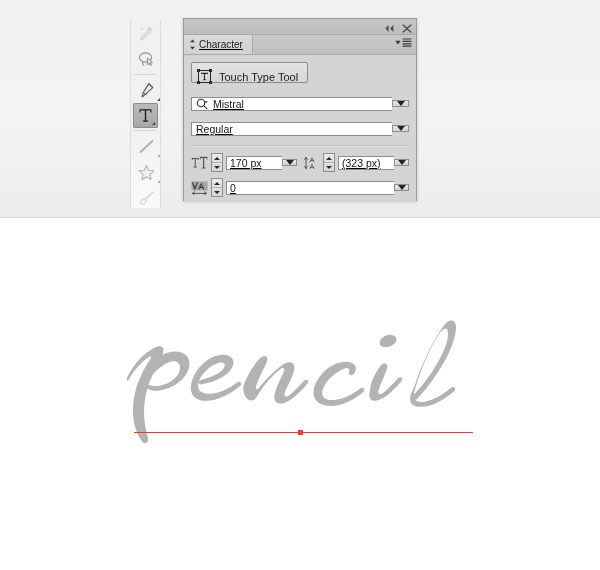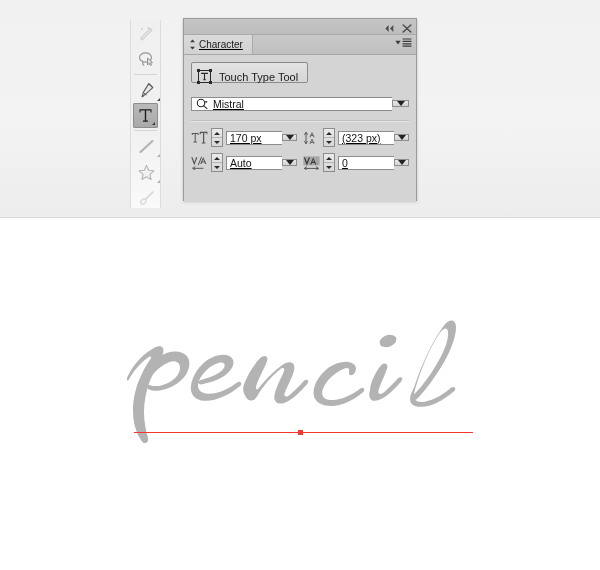--- a/index.html
+++ b/index.html
@@ -434,20 +434,30 @@
             </span>
             <span title="Find More">Mistral</span>
           </div>
           <div class="arrow-btn">
             <span class="caret-down"></span>
           </div>
         </div>
       </div>
 
       
+      <div class="field-row">
+        <div class="combo">
+          <div class="txt">
+            <span title="Style">Regular</span>
+          </div>
+          <div class="arrow-btn">
+            <span class="caret-down"></span>
+          </div>
+        </div>
+      </div>
 
       <div class="sep-line"></div>
 
       
       <div class="metric-row">
 
         <div class="metric">
           <span class="metric-icon">
             <svg width="17" height="13" viewBox="0 0 17 13">
               <path d="M0.8 2 H7.6 V3.9 H6.7 V3 H4.7 V10.4 H5.9 V11.4 H2.5 V10.4 H3.7 V3 H1.7 V3.9 H0.8 Z" fill="#555"></path>
@@ -495,46 +505,20 @@
             <div class="arrow-btn">
               <span class="caret-down"></span>
             </div>
           </div>
         </div>
       </div>
 
       
       <div class="metric-row">
 
-        <div class="metric">
-          <span class="metric-icon">
-            <svg width="17" height="14" viewBox="0 0 17 14">
-              <path d="M0.8 1.2 L3.3 7.6 L5.8 1.2" stroke="#555" stroke-width="1.2" fill="none"></path>
-              <path d="M7.2 9.2 L10.6 0.8" stroke="#555" stroke-width="1" fill="none"></path>
-              <path d="M12.2 1 L15.4 8 H14.2 L13.6 6.6 H10.9 L10.3 8 H9.1 Z M11.4 5.4 H13.1 L12.2 3.2 Z" fill="#555"></path>
-              <path d="M2 12.3 H12 M2 12.3 L4 10.6 M2 12.3 L4 14" stroke="#555" stroke-width="1" fill="none" stroke-linecap="round"></path>
-            </svg>
-          </span>
-          <div class="stepper">
-            <div class="up">
-                <span class="tri-up"></span>
-              </div>
-            <div class="dn">
-                <span class="tri-dn"></span>
-              </div>
-          </div>
-          <div class="combo">
-            <div class="txt">
-              <span>Auto</span>
-            </div>
-            <div class="arrow-btn">
-              <span class="caret-down"></span>
-            </div>
-          </div>
-        </div>
 
         <div class="metric">
           <span class="metric-icon">
             <svg width="17" height="14" viewBox="0 0 17 14">
               <rect x="0.4" y="0.4" width="16.2" height="9" fill="#a6a6a6"></rect>
               <path d="M1.4 1.4 L3.9 7.8 L6.4 1.4" stroke="#3a3a3a" stroke-width="1.2" fill="none"></path>
               <path d="M10.2 1.4 L13.4 8.4 H12.2 L11.6 7 H8.9 L8.3 8.4 H7.1 Z M9.4 5.8 H11.1 L10.2 3.6 Z" fill="#3a3a3a"></path>
               <path d="M1.6 12.4 H15.2 M1.6 12.4 L3.6 10.7 M1.6 12.4 L3.6 14 M15.2 12.4 L13.2 10.7 M15.2 12.4 L13.2 14" stroke="#555" stroke-width="1" fill="none" stroke-linecap="round"></path>
             </svg>
           </span>

